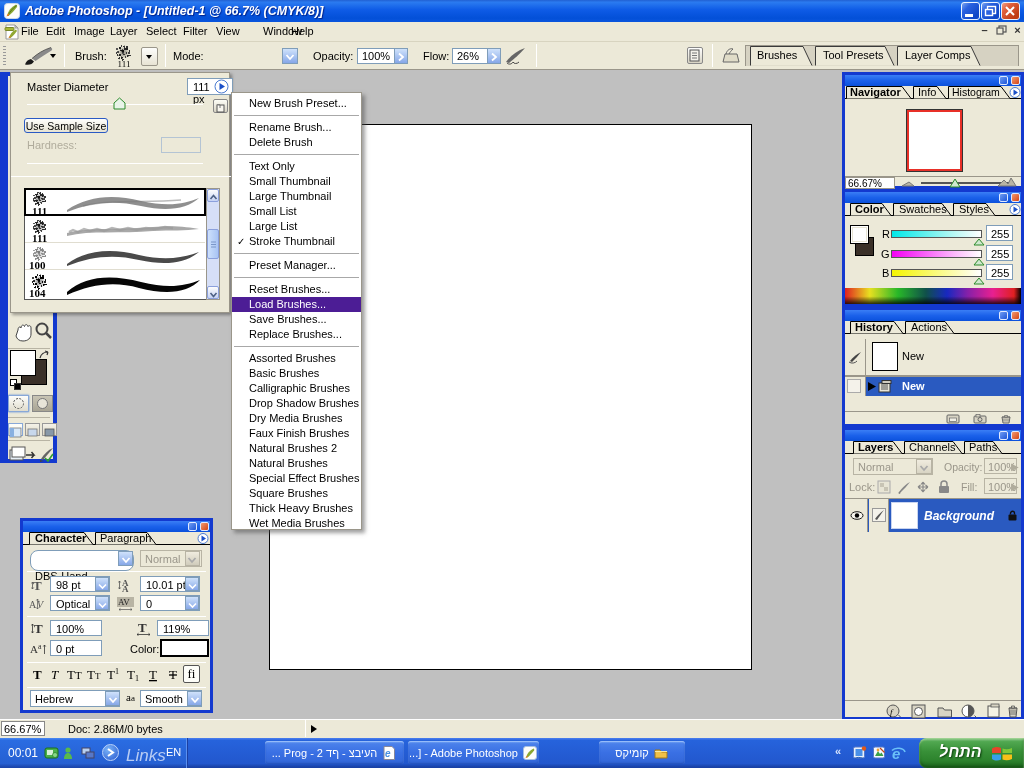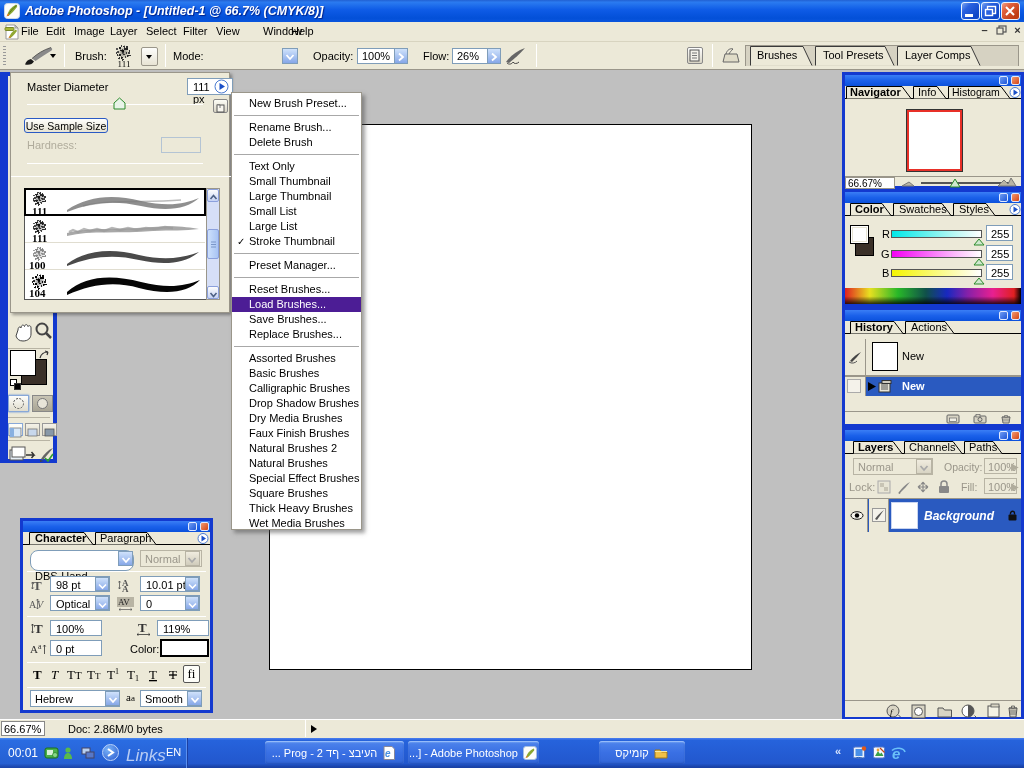--- a/index.html
+++ b/index.html
@@ -667,13 +667,22 @@
       <rect x="3.5" y="4" width="7" height="7" fill="#4a90e8"></rect>
       <circle cx="12" cy="3.5" r="2.2" fill="#e05818"></circle>
       <path d="M3 13.5 c2 -1.5 5 -1.5 8 0" stroke="#2a60b8" fill="none"></path>
     <rect x="21.5" y="2" width="11" height="11" rx="1.5" fill="#f4f8ff" stroke="#5578c8"></rect>
       <path d="M23 11 l3 -5 l2 3 l1.5 -1.5 l2 3.5 Z" fill="#38a048"></path>
       <circle cx="26" cy="5" r="1.4" fill="#f0a030"></circle>
       <path d="M28 3 l4.5 4.5" stroke="#c04818" stroke-width="1.2"></path>
     <text x="40" y="13.5" font-size="15" font-weight="bold" font-style="italic" fill="#6ac0f8">e</text>
       <path d="M40 5.5 a7 4.5 0 0 1 13 1.5" stroke="#6ac0f8" stroke-width="1.6" fill="none"></path>
   </svg>
+  <div class="abs" id="startbtn" style="left:919px;top:0;width:105px;height:30px;border-radius:8px 0 0 8px;background:linear-gradient(180deg,#8cc68c 0%,#51a851 12%,#389038 45%,#2d832d 75%,#1d661d 100%);box-shadow:inset 0 1px 2px #a8d898, inset 0 -2px 3px #145214;">
+    <div class="abs" style="left:20px;top:5px;color:#fff;font-size:16px;font-weight:bold;font-style:italic;text-shadow:1px 1px 2px #0a3a0a;">התחל</div>
+    <svg class="abs" style="left:72px;top:5px" width="22" height="21" viewBox="0 0 22 21">
+      <path d="M1 5.5 C4 3.5 7 3.5 10 5 L10 10 L1 10 Z" fill="#e8442a"></path>
+      <path d="M11.5 5.5 C14.5 6.5 17.5 6.5 21 5 L21 10 L11.5 10 Z" fill="#80c838"></path>
+      <path d="M1 11.5 L10 11.5 L10 16.5 C7 18 4 18 1 16 Z" fill="#38a0e8"></path>
+      <path d="M11.5 11.5 L21 11.5 L21 16 C17.5 17.5 14.5 17.5 11.5 16.5 Z" fill="#f8c018"></path>
+    </svg>
+  </div>
 </div>
 
 </body></html>

